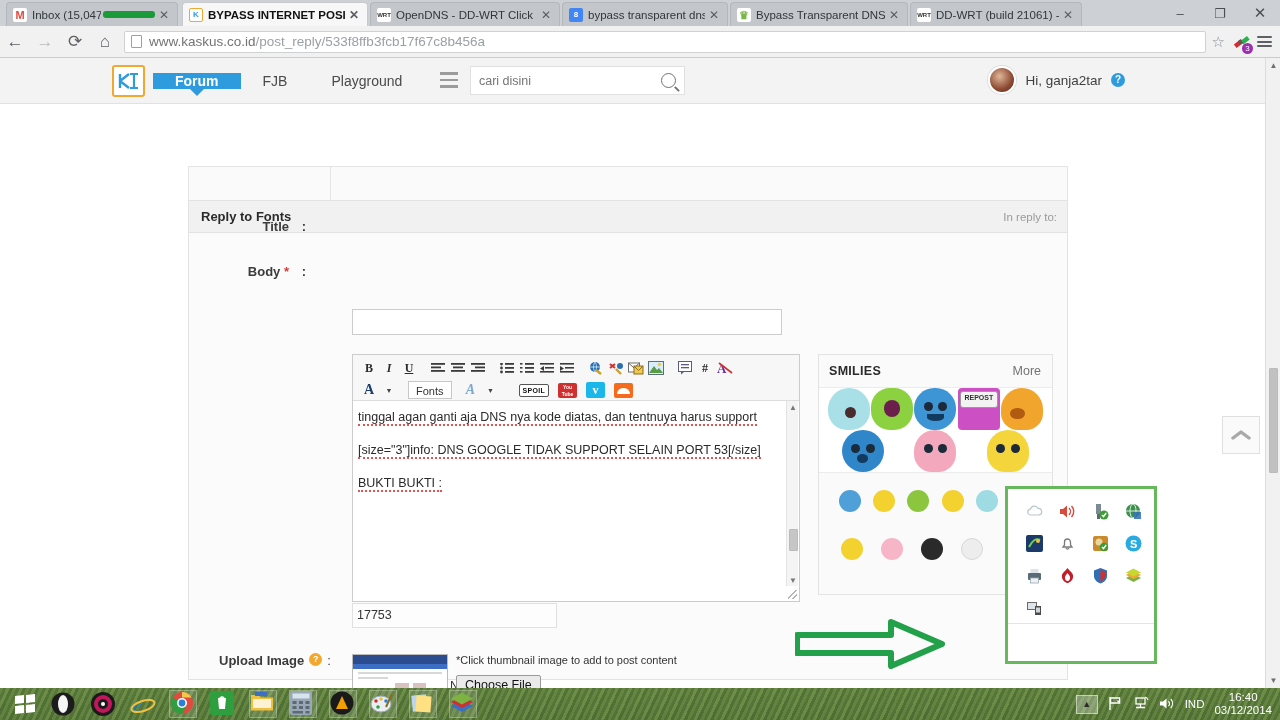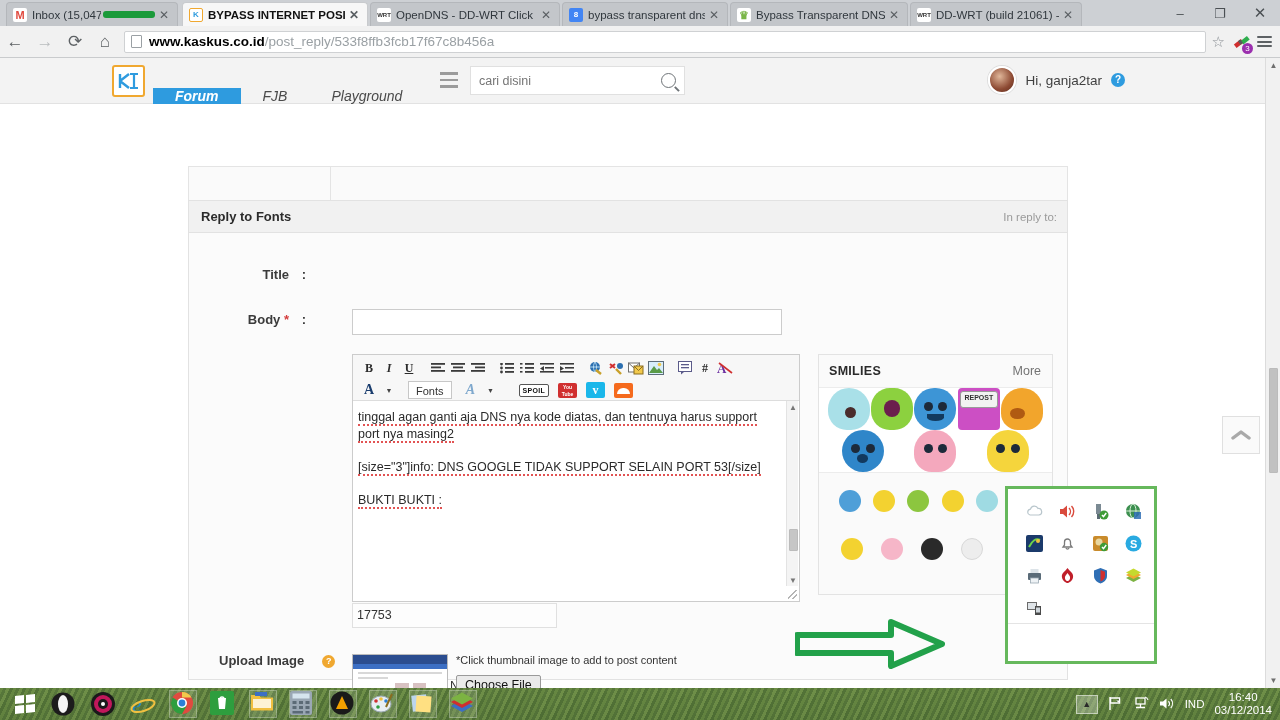--- a/index.html
+++ b/index.html
@@ -39,37 +39,37 @@
   
   .toolbar { position:absolute; left:0; top:26px; width:1280px; height:32px; background:#f1f1f1; border-bottom:1px solid #c9cbcd; display:flex; align-items:center; }
   .nav-btn { width:30px; height:30px; display:flex; align-items:center; justify-content:center; color:#5d6164; font-size:17px; }
   .nav-btn.disabled { color:#b9bcbe; }
   .omnibox {
     flex:1 1 auto; height:22px; margin:0 6px 0 4px;
     background:#fff; border:1px solid #cfd1d3; border-radius:2px;
     display:flex; align-items:center; padding:0 6px; font-size:13.5px; color:#9aa0a4;
   }
   .omnibox .page-icon { width:11px; height:13px; border:1px solid #9aa0a4; border-radius:1px; margin-right:7px; background:#fff; flex:0 0 11px; }
-  .omnibox .url-host { color:#000000;font-weight:bold; }
+  .omnibox .url-host { color:#737373; }
   .tb-icons { display:flex; align-items:center; gap:7px; padding-right:8px; }
   .star-icon { font-size:15px; color:#8b9095; }
   .ext-icon { position:relative; width:18px; height:18px; }
   .ext-badge { position:absolute; right:-3px; bottom:-3px; background:#9b2fae; color:#fff; font-size:8px;
                border-radius:50%; width:11px; height:11px; line-height:11px; text-align:center; }
   .menu-icon { display:flex; flex-direction:column; justify-content:center; gap:2.5px; width:15px; }
   .menu-icon i { display:block; height:2px; background:#5d6164; border-radius:1px; }
 
   
   .viewport { position:absolute; left:0; top:58px; width:1280px; height:630px; background:#fff; overflow:hidden; }
 
   
   .kaskus-header { position:absolute; left:0; top:0; width:1265px; height:46px; background:#f3f3f3; border-bottom:1px solid #e2e2e2; }
   .k-logo { position:absolute; left:112px; top:7px; width:33px; height:32px; border:2px solid #f0a830; border-radius:3px;
             display:flex; align-items:center; justify-content:center; background:#fff; color:#1e88d0; font-weight:bold; font-size:17px; }
-  .k-nav { position:absolute; left:153px; top:0; height:46px; display:flex; align-items:flex-end;font-style:italic; }
+  .k-nav { position:absolute; left:153px; top:0; height:46px; display:flex; align-items:center; }
   .k-nav-item { display:flex; align-items:center; padding:0 22px; font-size:14px; color:#4a4a4a; position:relative; }
   .k-nav-item.active { background:#2e9bdf; color:#fff; font-weight:bold; }
   .k-nav-item.active::after { content:""; position:absolute; left:50%; bottom:-7px; margin-left:-7px;
                               border-left:7px solid transparent; border-right:7px solid transparent; border-top:7px solid #2e9bdf; }
   .k-listicon { position:absolute; left:440px; top:14px; width:18px; height:16px; display:flex; flex-direction:column; justify-content:space-between; }
   .k-listicon i { height:2.6px; background:#9b9b9b; display:block; }
   .k-searchbox { position:absolute; left:470px; top:8px; width:215px; height:29px; background:#fff; border:1px solid #e0e0e0;
                  display:flex; align-items:center; padding:0 8px; }
   .k-searchbox input, .k-searchbox .ph { border:none; outline:none; flex:1; font-size:12.5px; color:#b1b1b1; font-family:"Liberation Sans",sans-serif; background:transparent; }
   .k-mag { width:15px; height:15px; border:1.8px solid #6f7478; border-radius:50%; position:relative; flex:0 0 15px; }
@@ -86,21 +86,21 @@
   .stub-box { position:absolute; left:188px; top:62px; width:880px; height:34px; background:#fafafa; border:1px solid #e4e4e4; border-bottom:none; }
   .stub-divider { position:absolute; left:330px; top:62px; width:1px; height:34px; background:#e4e4e4; }
 
   .reply-panel { position:absolute; left:188px; top:96px; width:880px; height:480px; background:#fbfbfb; border:1px solid #e2e2e2; }
   .reply-head { position:absolute; left:0; top:0; width:878px; height:32px; background:#f1f1f1; border-bottom:1px solid #e2e2e2;
                 display:flex; align-items:center; }
   .reply-head .title { margin-left:12px; font-size:13px; font-weight:bold; color:#2b2b2b; }
   .reply-head .inreply { position:absolute; right:10px; display:flex; gap:8px; align-items:baseline; }
   .reply-head .inreply .lbl { font-size:11.5px; color:#9a9a9a; }
   .reply-head .inreply .val { font-size:11.5px; color:#4a4a4a; }
-  .row-label { text-align:right; font-size:13px; color:#3b3b3b; font-weight:bold;margin-top:48px; }
+  .row-label { text-align:right; font-size:13px; color:#3b3b3b; font-weight:bold; }
   .row-colon { font-size:13px; color:#3b3b3b; margin-left:9px; }
 
   .title-label { position:absolute; left:220px; top:115px; width:86px; text-align:right; }
   #titleField { position:absolute; left:352px; top:205px; width:430px; height:26px; border:1px solid #ccc; background:#fff;
                 font-family:"Liberation Sans",sans-serif; font-size:13px; padding:0 5px; outline:none; }
 
   .body-label { position:absolute; left:220px; top:160px; width:86px; text-align:right; }
   .req-star { color:#d43b3b; font-weight:bold; }
 
   .editor { position:absolute; left:352px; top:250px; width:448px; height:248px; background:#fff; border:1px solid #ccc; }
@@ -137,21 +137,21 @@
                display:flex; align-items:center; justify-content:space-around; padding:0 8px; }
   .sm-grid-b { position:absolute; left:0; top:122px; width:233px; height:48px; display:flex; align-items:center; justify-content:space-around; padding:0 14px; }
   .sm-grid-c { position:absolute; left:0; top:170px; width:233px; height:48px; display:flex; align-items:center; padding:0 22px; gap:18px; }
   .sm-big { width:42px; height:42px; border-radius:6px; position:relative; }
   .sm-small { width:22px; height:22px; border-radius:50%; position:relative; flex:0 0 22px; }
   .eyes::before, .eyes::after { content:""; position:absolute; top:34%; width:21%; height:21%; background:#1d2a3a; border-radius:50%; }
   .eyes::before { left:22%; } .eyes::after { right:22%; }
   .mouth { position:absolute; left:30%; bottom:18%; width:40%; height:16%; background:#7a2050; border-radius:0 0 50% 50%; }
 
   
-  .up-label { position:absolute; left:219px; top:549px; display:flex; align-items:flex-end; gap:18px; }
+  .up-label { position:absolute; left:219px; top:549px; display:flex; align-items:flex-start; gap:5px; }
   .up-q { width:13px; height:13px; border-radius:50%; background:#f0a830; color:#fff; font-size:9px; font-weight:bold; text-align:center; line-height:13px; }
   .thumb { position:absolute; left:352px; top:550px; width:96px; height:72px; border:1px solid #bbb; background:#fff; overflow:hidden; }
   .thumb .tbar { height:9px; background:#2b4d8f; }
   .thumb .tbar2 { height:5px; background:#3c6fc4; }
   .thumb .tline { height:2px; background:#d8d8d8; margin:3px 5px; }
   .thumb .tarrow { position:absolute; left:22px; top:31px; font-size:11px; color:#111; font-weight:bold; }
   .thumb .tsw { position:absolute; left:42px; top:28px; width:14px; height:11px; background:#d8c2c2; }
   .thumb .tsw2 { position:absolute; left:60px; top:28px; width:13px; height:11px; background:#d8c2c2; }
   .nofile { position:absolute; left:450px; top:575px; font-size:12.5px; color:#333; }
   .choose-file { position:absolute; left:456px; top:571px; background:#eaeaea; border:1px solid #9a9a9a; border-radius:2px;
@@ -495,21 +495,20 @@
             <span style="display:inline-block;width:19px;height:16px;background:#1ab7ea;border-radius:2px;color:#fff;font-size:12px;font-weight:bold;text-align:center;line-height:16px;font-family:'Liberation Serif',serif;">v</span>
             <span class="tb-sep"></span>
             <span style="display:inline-block;width:19px;height:15px;background:#f56a1d;border-radius:2px;position:relative;">
               <span style="position:absolute;left:3px;top:5px;width:13px;height:6px;background:#fff;border-radius:6px 6px 0 0;display:block;"></span>
             </span>
           </div>
         </div>
 
         <div class="etext">
           <p><span class="sp">tinggal agan ganti aja DNS nya kode diatas, dan tentnuya harus support</span></p>
-          <p><span class="sp">port nya masing2</span></p>
           <div class="blank"></div>
           <p><span class="sp">[size="3"]info: DNS GOOGLE TIDAK SUPPORT SELAIN PORT 53[/size]</span></p>
           <div class="blank"></div>
           <p><span class="sp">BUKTI BUKTI :</span></p>
           <div class="blank"></div>
         </div>
 
         <div class="escroll">
           <div class="arr">▲</div>
           <div class="thumb"></div>

